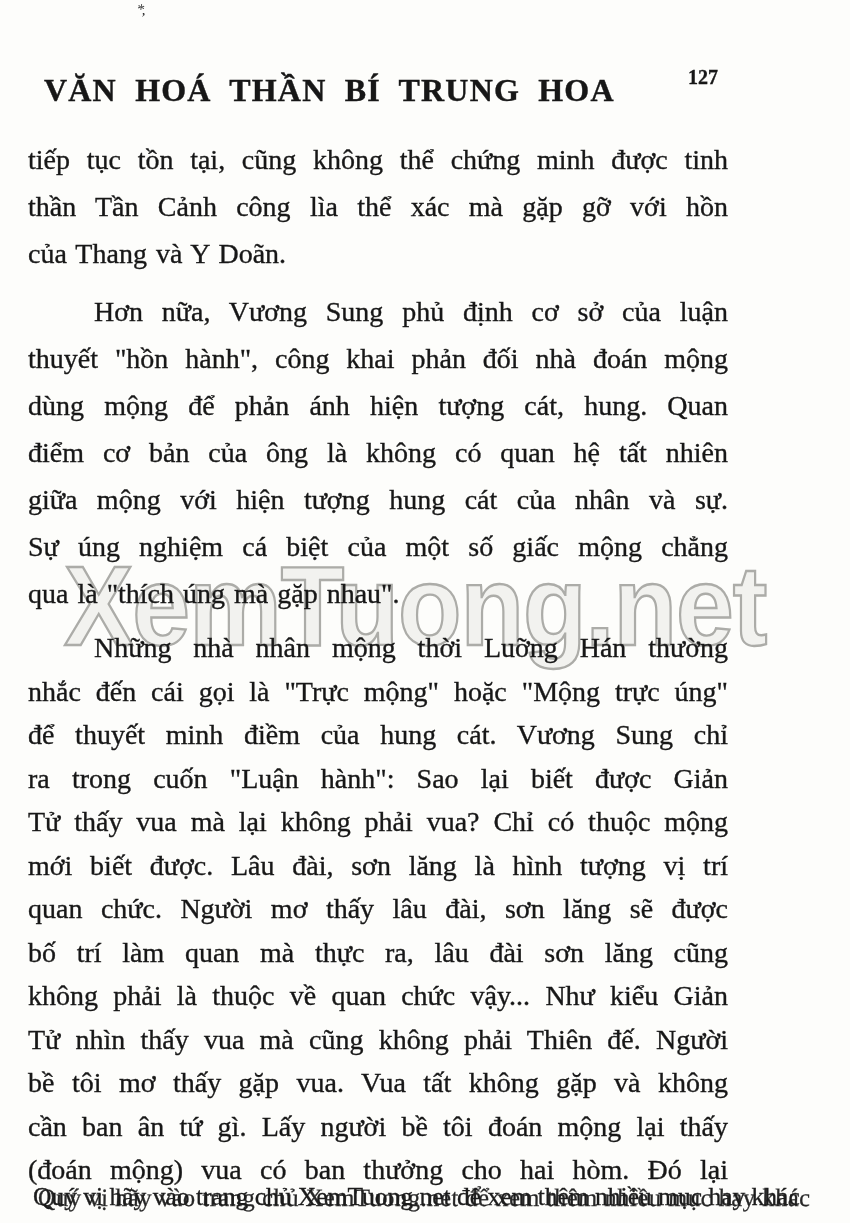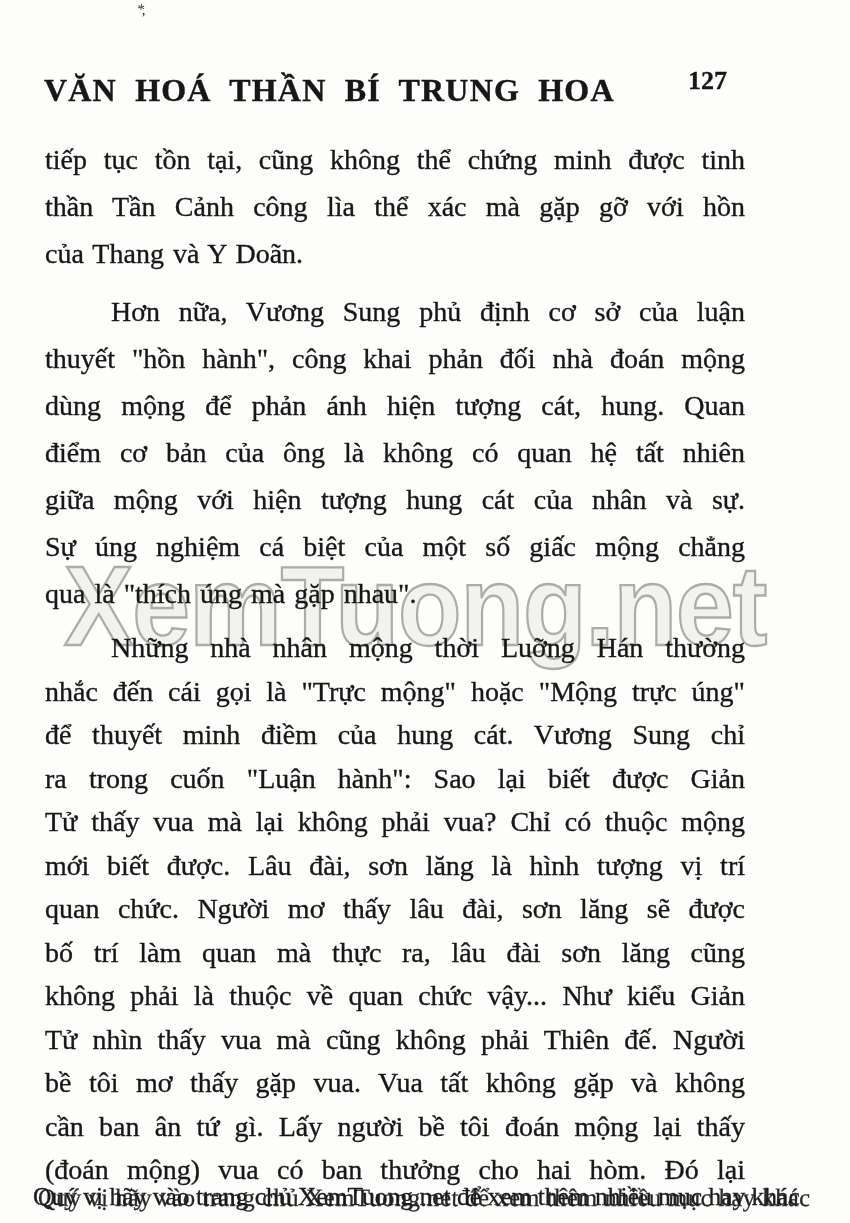--- a/index.html
+++ b/index.html
@@ -24,42 +24,42 @@
   
   .header-title {
     position: absolute; left: 44px; top: 72px;
     font-weight: bold; font-size: 32px;
     letter-spacing: 1.2px; word-spacing: 9px;
     -webkit-text-stroke: 0.4px #151515;
     white-space: nowrap;
   }
   .page-number {
     position: absolute; left: 688px; top: 66px;
-    font-weight: bold; font-size: 26px;
+    font-weight: bold; font-size: 20px;
     -webkit-text-stroke: 0.3px #151515;
   }
 
   
   .watermark {
     position: absolute; left: 64px; top: 542px;
     z-index: 1;
     font-family: "Liberation Sans", sans-serif;
     font-weight: bold;
     font-size: 104px;
     white-space: nowrap;
     color: #f2f2ef;
     -webkit-text-stroke: 2.2px #acaca8;
     transform: scaleY(1.08);
     transform-origin: left top;
     letter-spacing: -1px;
   }
 
   
   .bodytext {
-    position: absolute; left: 45px; top: 136px; width: 700px;
+    position: absolute; left: 28px; top: 136px; width: 700px;
     z-index: 2;
   }
   .line {
     font-size: 28px;
     line-height: 47px;
     text-align: justify;
     text-align-last: justify;
     word-spacing: 2px;
     -webkit-text-stroke: 0.35px #1a1a1a;
   }

